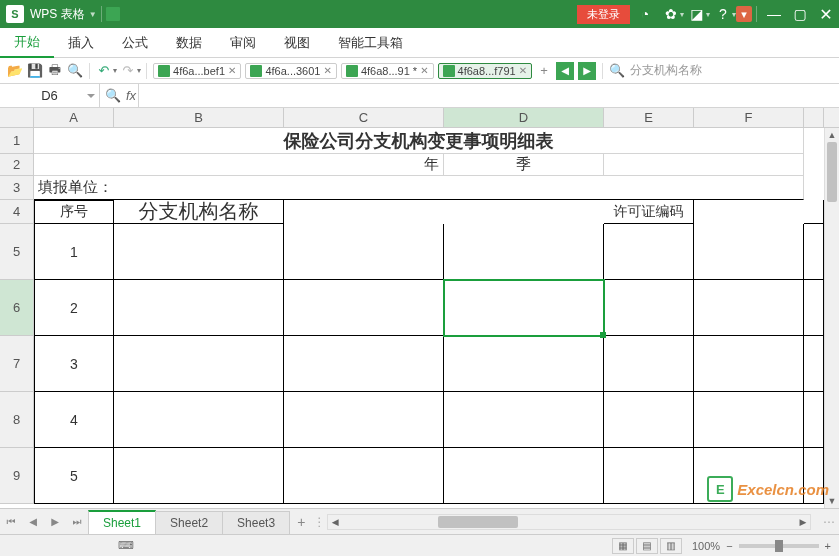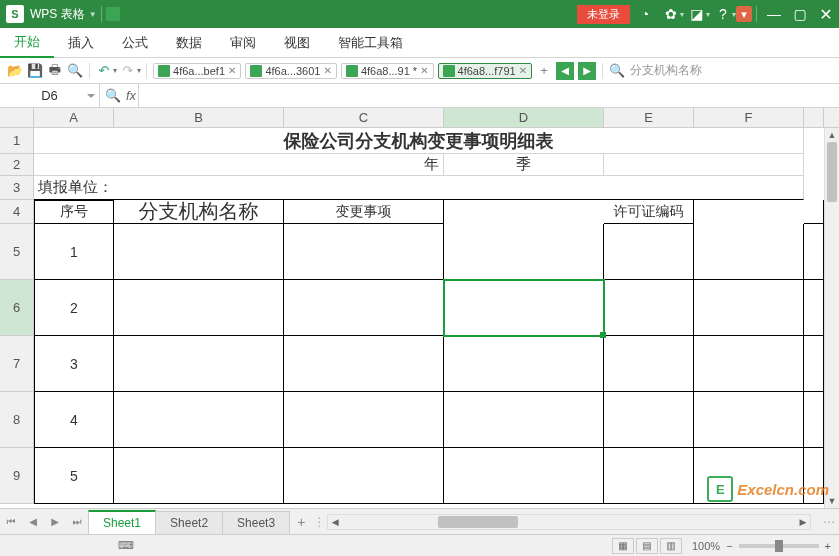--- a/index.html
+++ b/index.html
@@ -212,21 +212,20 @@
         </div>
 
       <div class="cell jc" style="left:0;top:26px;width:410px;height:22px;justify-content:flex-end;font-size:15px;">年</div>
       <div class="cell jc" style="left:410px;top:26px;width:160px;height:22px;font-size:15px;">季</div>
       <div class="cell" style="left:570px;top:26px;width:200px;height:22px;"></div>
 
       <div class="cell" style="left:0;top:48px;width:770px;height:24px;font-size:15px;border-bottom:1px solid #000;">填报单位：</div>
 
       <div class="cell jc" style="left:0;top:72px;width:80px;height:24px;border:1px solid #000;border-top:1px solid #000;font-size:14px;">序号</div>
       <div class="cell jc" style="left:80px;top:72px;width:170px;height:24px;border-right:1px solid #000;border-bottom:1px solid #000;font-size:20px;">分支机构名称</div>
-      <div class="cell jc" style="left:250px;top:72px;width:160px;height:24px;border-right:1px solid #000;border-bottom:1px solid #000;font-size:14px;">变更事项</div>
       <div class="cell jc" style="left:570px;top:72px;width:90px;height:24px;border-right:1px solid #000;border-bottom:1px solid #000;font-size:14px;">许可证编码</div>
       <div class="cell" style="left:770px;top:72px;width:20px;height:24px;border-right:1px solid #000;border-bottom:1px solid #000;"></div>
 
       <div class="cell jc" style="left:0;top:96px;width:80px;height:56px;border-left:1px solid #000;border-right:1px solid #000;border-bottom:1px solid #000;font-size:14px;">1</div>
       <div class="cell" style="left:80px;top:96px;width:170px;height:56px;border-right:1px solid #000;border-bottom:1px solid #000;"></div>
       <div class="cell" style="left:250px;top:96px;width:160px;height:56px;border-right:1px solid #000;border-bottom:1px solid #000;"></div>
       <div class="cell" style="left:410px;top:96px;width:160px;height:56px;border-right:1px solid #000;border-bottom:1px solid #000;"></div>
       <div class="cell" style="left:570px;top:96px;width:90px;height:56px;border-right:1px solid #000;border-bottom:1px solid #000;"></div>
       <div class="cell" style="left:660px;top:96px;width:110px;height:56px;border-right:1px solid #000;border-bottom:1px solid #000;"></div>
       <div class="cell" style="left:770px;top:96px;width:20px;height:56px;border-right:1px solid #000;border-bottom:1px solid #000;"></div>

